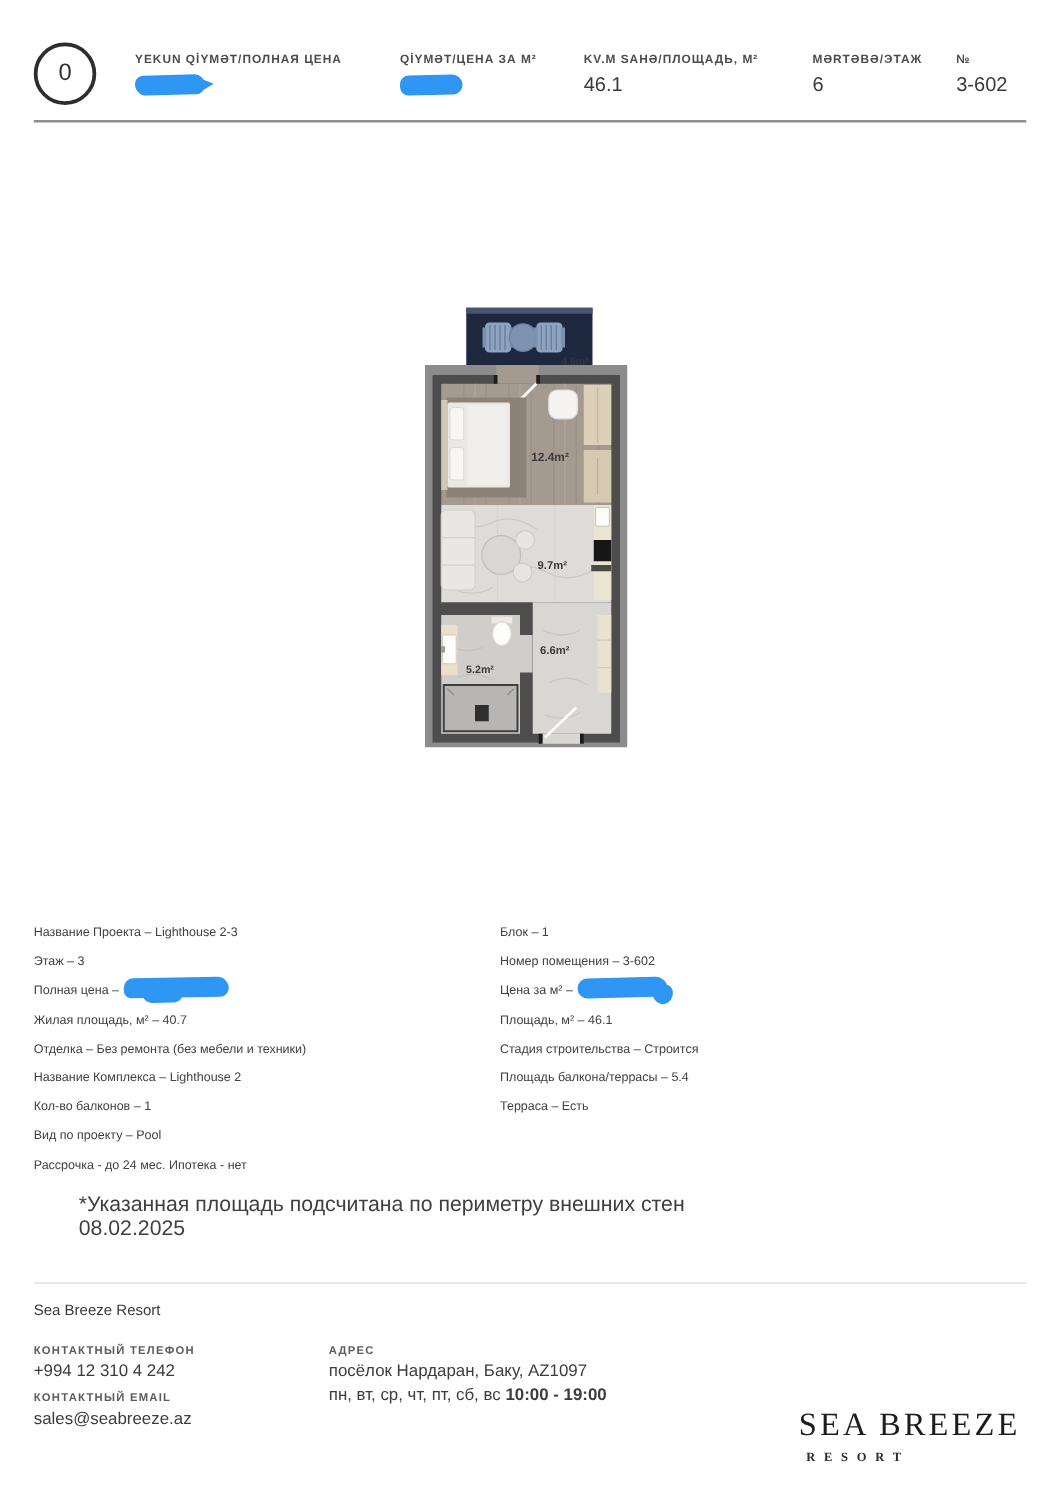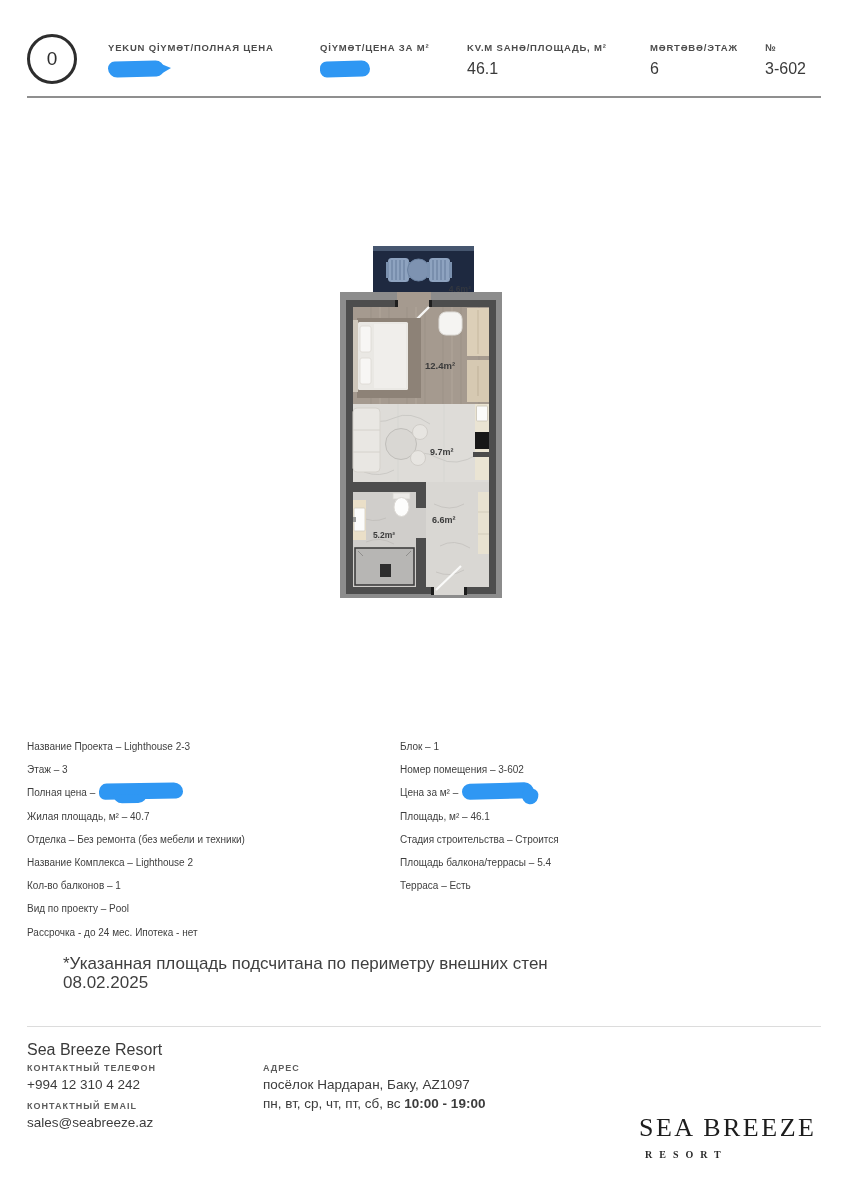--- a/index.html
+++ b/index.html
@@ -37,22 +37,22 @@
   
   .details{position:absolute;left:27px;top:735px;right:27px;}
   .dcol{position:absolute;top:0;}
   .dcol-left{left:0;width:370px;}
   .dcol-right{left:373px;width:420px;}
   .drow{font-size:10px;line-height:23.2px;color:#3f3f3f;white-space:nowrap;}
   .footnote{position:absolute;left:0;top:220px;font-size:17px;line-height:18.5px;color:#3f3f3f;margin-left:36px;}
 
   
   .footer{position:absolute;left:27px;right:27px;top:1026px;height:150px;border-top:1px solid #dcdcdc;}
-  .company{margin-top:14px;font-size:16px;font-weight:500;color:#3a3a3a;}
-  .contacts{position:relative;margin-top:4px;height:80px;}
+  .company{margin-top:14px;font-size:12px;font-weight:500;color:#3a3a3a;}
+  .contacts{position:relative;margin-top:20px;height:80px;}
   .ccol1{position:absolute;left:0;top:0;}
   .ccol2{position:absolute;left:236px;top:0;}
   .clabel{font-size:9px;font-weight:700;letter-spacing:1px;color:#5c5c5c;margin-bottom:4px;
           text-transform:uppercase;}
   .cvalue{font-size:13.5px;color:#3c3c3c;margin-bottom:9px;}
   .hours-time{font-weight:700;}
   .logo{position:absolute;right:2px;top:50px;width:180px;text-align:left;}
   .logo-title{font-family:"Liberation Serif","DejaVu Serif",serif;font-size:26px;font-weight:500;
           letter-spacing:2.5px;color:#1d1d1d;white-space:nowrap;}
   .logo-sub{font-family:"Liberation Serif","DejaVu Serif",serif;font-size:10px;font-weight:600;

